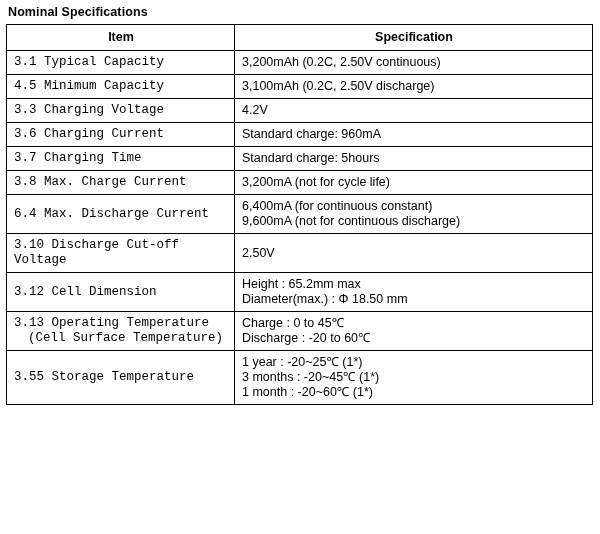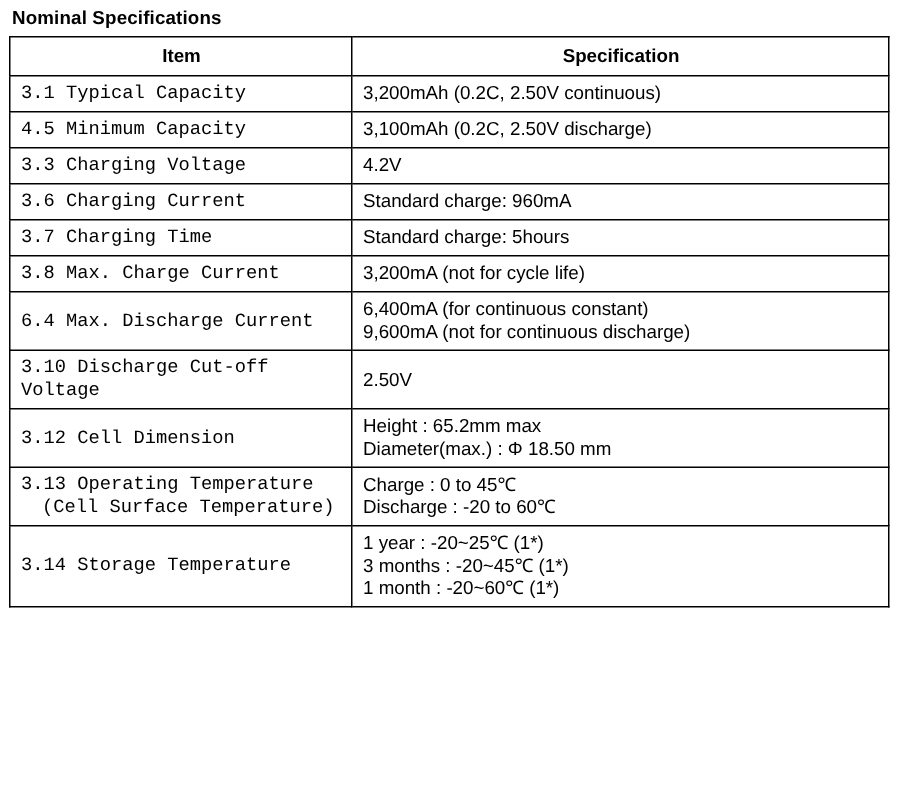--- a/index.html
+++ b/index.html
@@ -119,21 +119,21 @@
       </tr>
       <tr>
         <td class="item-cell">
           <span>3.13 Operating Temperature</span>
           <span class="sub-line">(Cell Surface Temperature)</span>
         </td>
         <td class="cell-multiline">Charge : 0 to 45℃
 Discharge : -20 to 60℃</td>
       </tr>
       <tr>
-        <td class="item-cell">3.14 Storage Temperature</td>
+        <td class="item-cell">3.55 Storage Temperature</td>
         <td class="cell-multiline">1 year    :     -20~25℃ (1*)
 3 months :    -20~45℃ (1*)
 1 month   :   -20~60℃ (1*)</td>
       </tr>
     </tbody>
   </table>
 
 </div>
 
 </body></html>

